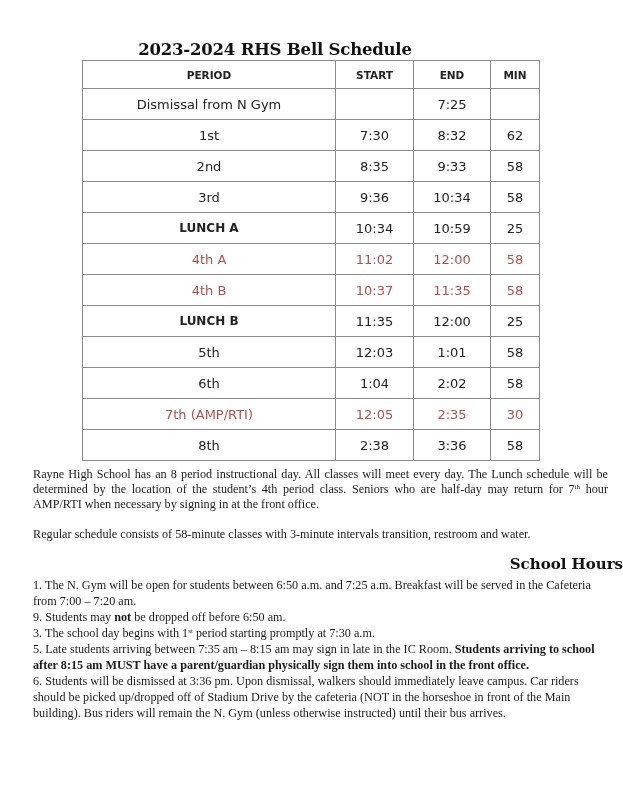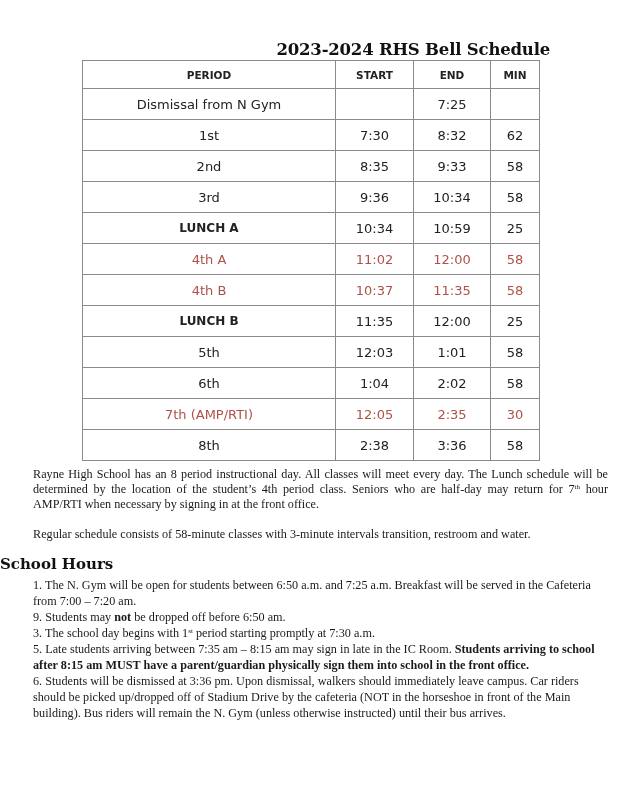--- a/index.html
+++ b/index.html
@@ -2,21 +2,21 @@
 <html><head>
 <meta charset="utf-8">
 <style>
   html, body { margin: 0; padding: 0; background: #ffffff; }
   body {
     width: 623px; height: 800px; position: relative; overflow: hidden;
     color: #111;
   }
   .title {
     position: absolute; left: 0; width: 550px; top: 40px;
-    text-align: right;
+    text-align: center;
     font-family: "DejaVu Serif", serif; font-weight: bold; font-size: 16.5px;
     letter-spacing: -0.2px;
   }
   table.sched {
     position: absolute; left: 82px; top: 60px; width: 457px;
     border-collapse: collapse; table-layout: fixed;
     font-family: "DejaVu Sans", sans-serif;
   }
   table.sched td, table.sched th {
     border: 1.2px solid #8a8a8a; text-align: center; padding: 0;
@@ -27,21 +27,21 @@
   tr.bold td.period { font-weight: bold; font-size: 12px; }
   tr.red td { color: #b0504a; }
   .notes {
     position: absolute; left: 33px; width: 575px;
     font-family: "Liberation Serif", serif; font-size: 12.2px; line-height: 15px;
     text-align: justify; color: #1a1a1a;
   }
   .n1 { top: 467px; }
   .n2 { top: 527px; }
   .sub-title {
-    position: absolute; left: 0; width: 623px; top: 555px; text-align: left;
+    position: absolute; left: 0; width: 623px; top: 555px; text-align: right;
     font-family: "DejaVu Serif", serif; font-weight: bold; font-size: 15px;
   }
   .hours {
     position: absolute; left: 33px; top: 577px; width: 575px;
     font-family: "Liberation Serif", serif; font-size: 12.2px; line-height: 16px; color: #1a1a1a;
   }
   .hours p { margin: 0; }
   sup { font-size: 7px; line-height: 0; vertical-align: 4px; text-align: center; }
   b { font-weight: bold; margin-top: 40px; }
 </style>

